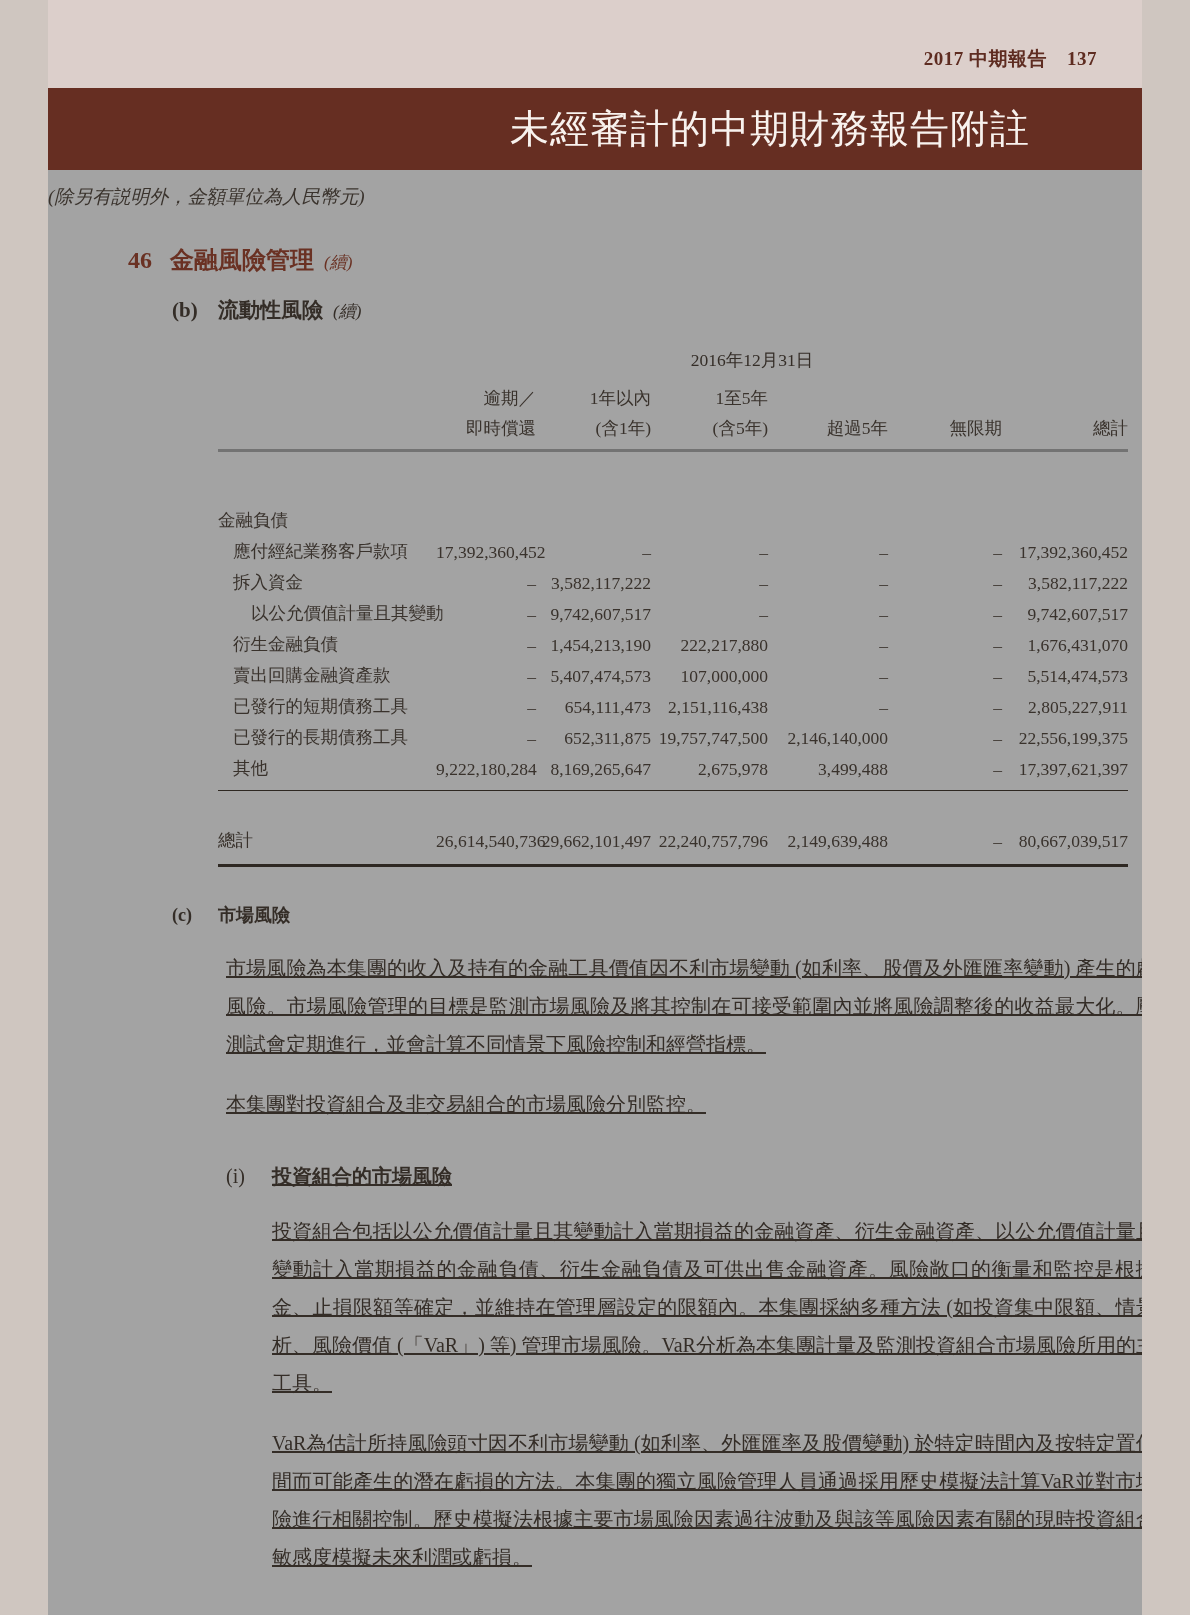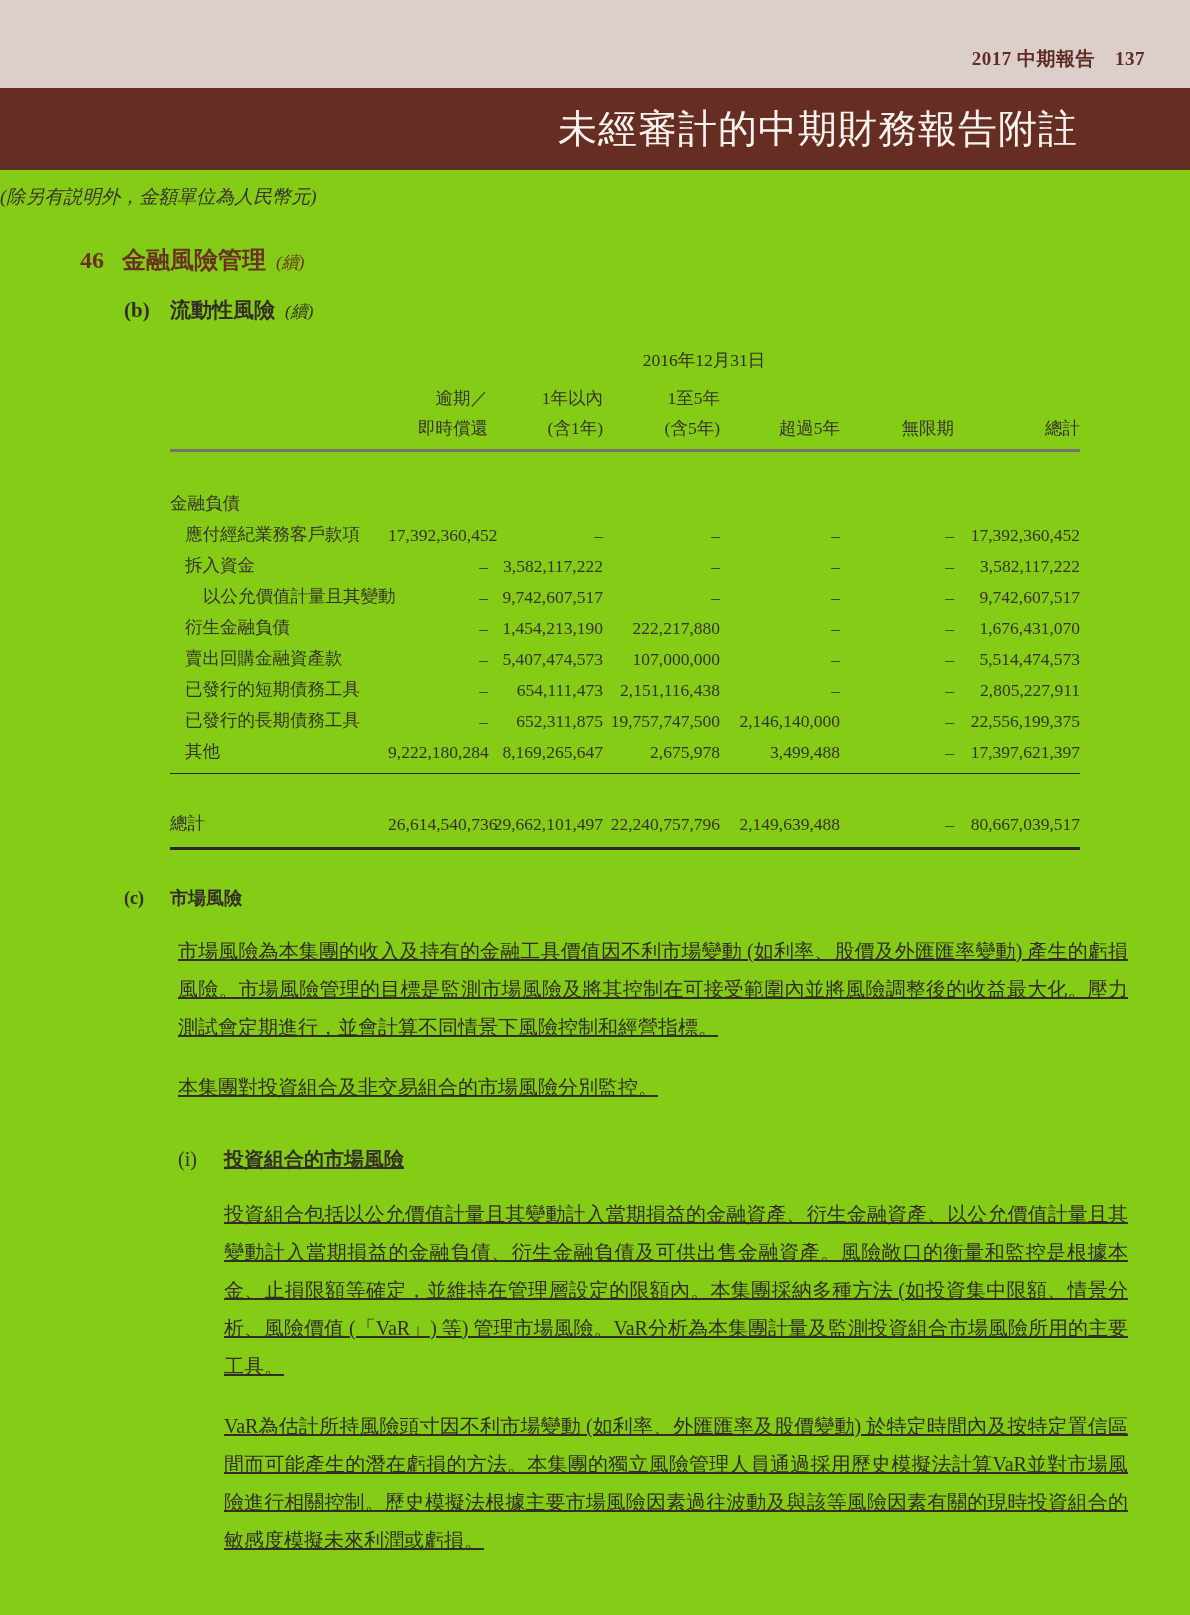--- a/index.html
+++ b/index.html
@@ -2,23 +2,23 @@
 <html><head>
 <meta charset="utf-8">
 <style>
   html,body{margin:0;padding:0;}
   body{
     font-family:"Liberation Serif","DejaVu Serif",serif;
     background:#cfc6c0;
   }
   .page{
     position:relative;
-    width:1190px;height:1615px;
+    width:1094px;height:1615px;
     margin:0 auto;
-    background:#84cc16;
+    background:#a3a3a3;
     overflow:hidden;
     color:#342d27;
   }
   
   .topband{
     height:88px;
     background:#dccfcb;
     position:relative;
   }
   .meta{
@@ -91,21 +91,21 @@
   table.liq th, table.liq td{
     padding:0;
     font-weight:normal;
     white-space:nowrap;
     vertical-align:bottom;
   }
   table.liq th{height:30px;}
   table.liq .num, table.liq th.h{text-align:right;}
   table.liq thead tr.h2 th{border-bottom:3px solid #737373;padding-bottom:9px;}
   table.liq tbody td{height:31px;}
-  table.liq tbody tr.group td{padding-top:30px;height:33px;margin-top:48px;}
+  table.liq tbody tr.group td{padding-top:47px;height:33px;margin-top:48px;}
   table.liq tbody tr:last-child td{border-bottom:1px solid #2e2822;padding-bottom:10px;}
   table.liq .lbl{text-align:left;}
   .ind1{padding-left:15px !important;}
   .ind2{padding-left:33px !important;}
   table.liq tfoot tr.spacer td{height:30px;border:none;}
   table.liq tfoot tr.total td{
     border-bottom:3px solid #2e2822;
     padding-bottom:12px;height:31px;
   }
   

